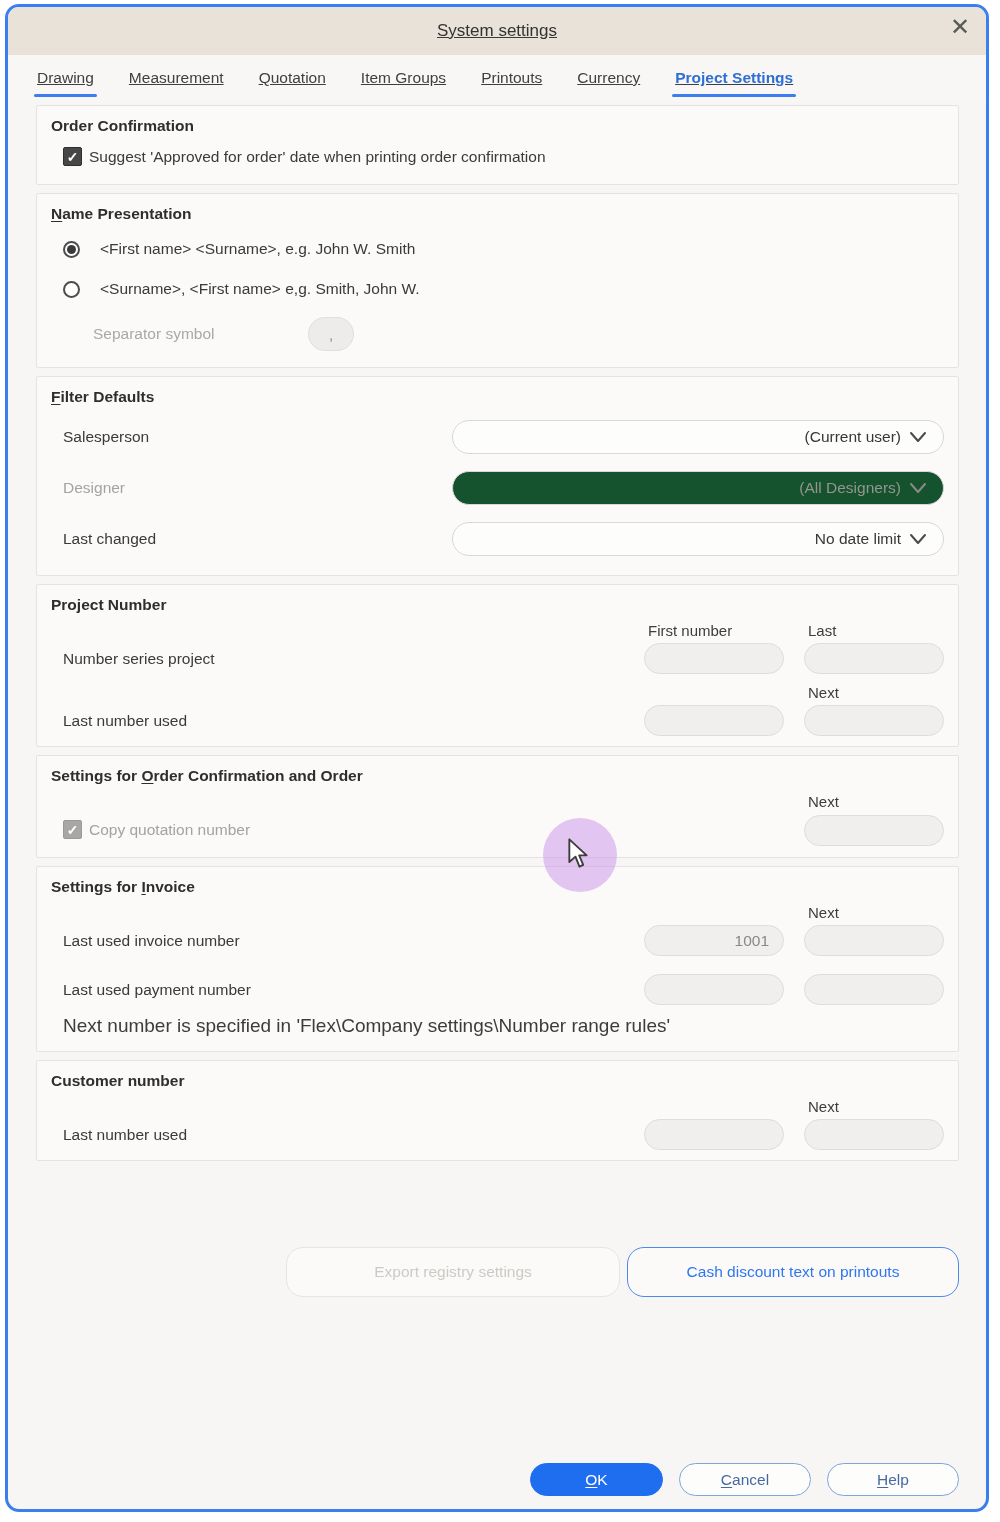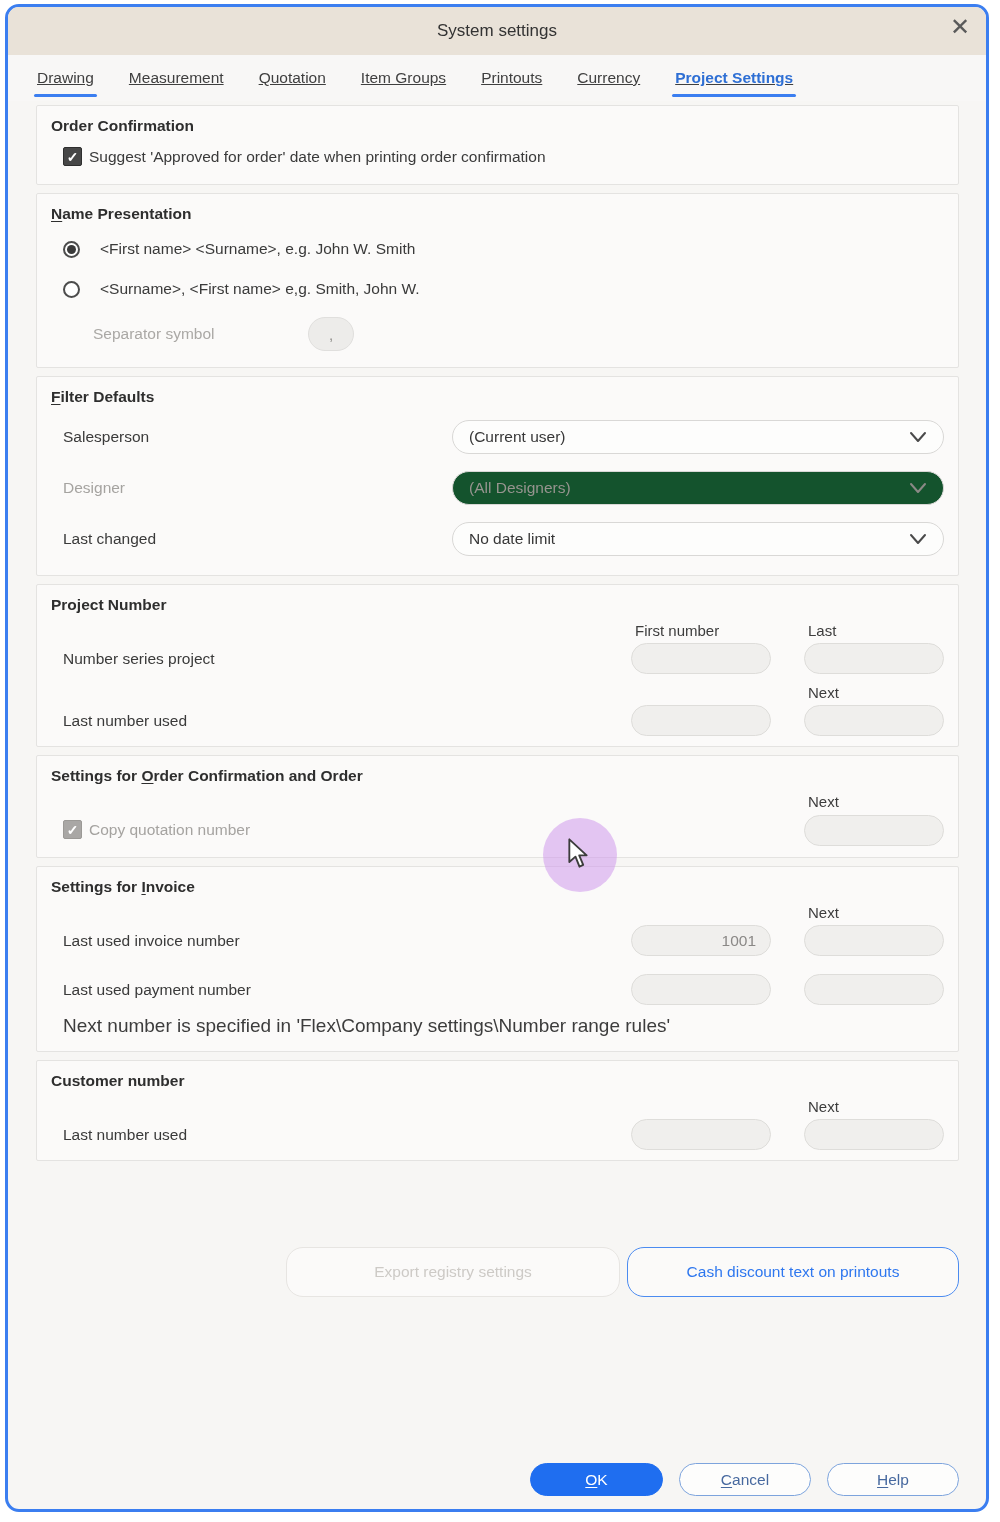--- a/index.html
+++ b/index.html
@@ -7,21 +7,21 @@
     width:1000px;height:1522px;position:relative;background:#ffffff;
     font-family:"Liberation Sans", sans-serif;color:#3a3a3a;
     -webkit-font-smoothing:antialiased;
   }
   .dialog{
     position:absolute;left:5px;top:4px;width:984px;height:1508px;
     border:3px solid #3b7ef0;border-radius:14px;background:#f7f6f4;overflow:hidden;
     box-sizing:border-box;
   }
   
-  .titlebar{height:48px;background:#e9e2d8;display:flex;align-items:center;justify-content:center;position:relative;}
+  .titlebar{height:48px;background:#e9e2d8;display:flex;align-items:center;justify-content:center;position:relative;text-decoration:underline;}
   .titlebar .title{font-size:17px;color:#333;}
   .close-btn{position:absolute;right:16px;top:8px;font-size:24px;line-height:24px;color:#5a5a5a;cursor:pointer;font-weight:400;}
   
   .tabbar{display:flex;gap:33px;align-items:center;height:46px;padding-left:28px;background:#f8f7f6;font-size:15.5px;color:#3f3f3f;text-decoration:underline;}
   .tab{position:relative;padding:3px 1px;white-space:nowrap;cursor:pointer;}
   .tab.focused::after,.tab.active::after{content:"";position:absolute;left:-2px;right:-2px;bottom:-7px;height:3px;background:#3b7ef0;border-radius:2px;}
   .tab.active{color:#2e6fd4;font-weight:bold;}
   
   .dlg-body{padding:4px 27px 0 28px;}
   .section{background:#fbfaf9;border:1px solid #e4e3e1;border-radius:2px;padding:9px 14px 10px 14px;margin-bottom:8px;box-sizing:border-box;}
@@ -40,26 +40,26 @@
   .radio .dot{width:9px;height:9px;border-radius:50%;background:#3a3a3a;}
   .sep-row{display:flex;align-items:center;padding:8px 0 6px 42px;}
   .sep-label{color:#aaa8a5;font-size:15.5px;width:215px;}
   .sep-input{width:46px;height:34px;border-radius:17px;border:1px solid #e0dfdd;background:#edecea;color:#8e8c89;
     text-align:center;font-size:15px;font-family:"Liberation Sans",sans-serif;box-sizing:border-box;}
   
   .dd-row{display:flex;align-items:center;padding:8px 0 9px 12px;}
   .dd-label{font-size:15.5px;color:#3a3a3a;flex:1;}
   .dd-label.disabled{color:#a5a3a0;}
   .dropdown{width:492px;height:34px;border:1px solid #d9d8d6;border-radius:17px;background:#fdfdfc;
-    display:flex;align-items:center;justify-content:space-between;padding:0 16px;box-sizing:border-box;
+    display:flex;align-items:center;justify-content:flex-end;padding:0 16px;box-sizing:border-box;
     font-size:15.5px;color:#373737;cursor:pointer;}
   .dropdown.disabled{background:#14532d;color:#96948f;}
   .chev{flex:0 0 auto;margin-left:8px;display:flex;}
   
-  .num-grid{display:grid;grid-template-columns:1fr 140px 140px;column-gap:33px;align-items:center;padding-left:12px;}
+  .num-grid{display:grid;grid-template-columns:1fr 140px 140px;column-gap:20px;align-items:center;padding-left:12px;}
   .col-head{font-size:15px;color:#3d3d3d;padding:2px 2px 4px 4px;}
   .row-label{font-size:15.5px;color:#3a3a3a;}
   .pill-input{height:31px;border-radius:16px;border:1px solid #deddda;background:#f0efed;box-sizing:border-box;
     font-size:15.5px;color:#8a8886;padding:0 14px;text-align:right;width:140px;font-family:"Liberation Sans",sans-serif;}
   .spacer-cell{height:31px;}
   .note-text{font-size:19px;color:#3c3c3c;padding:10px 0 4px 12px;}
   
   .mid-buttons{display:flex;justify-content:flex-end;gap:7px;margin-top:86px;}
   .btn{height:50px;border-radius:17px;display:flex;align-items:center;justify-content:center;
     font-size:15.5px;box-sizing:border-box;cursor:pointer;background:#fbfaf9;}

